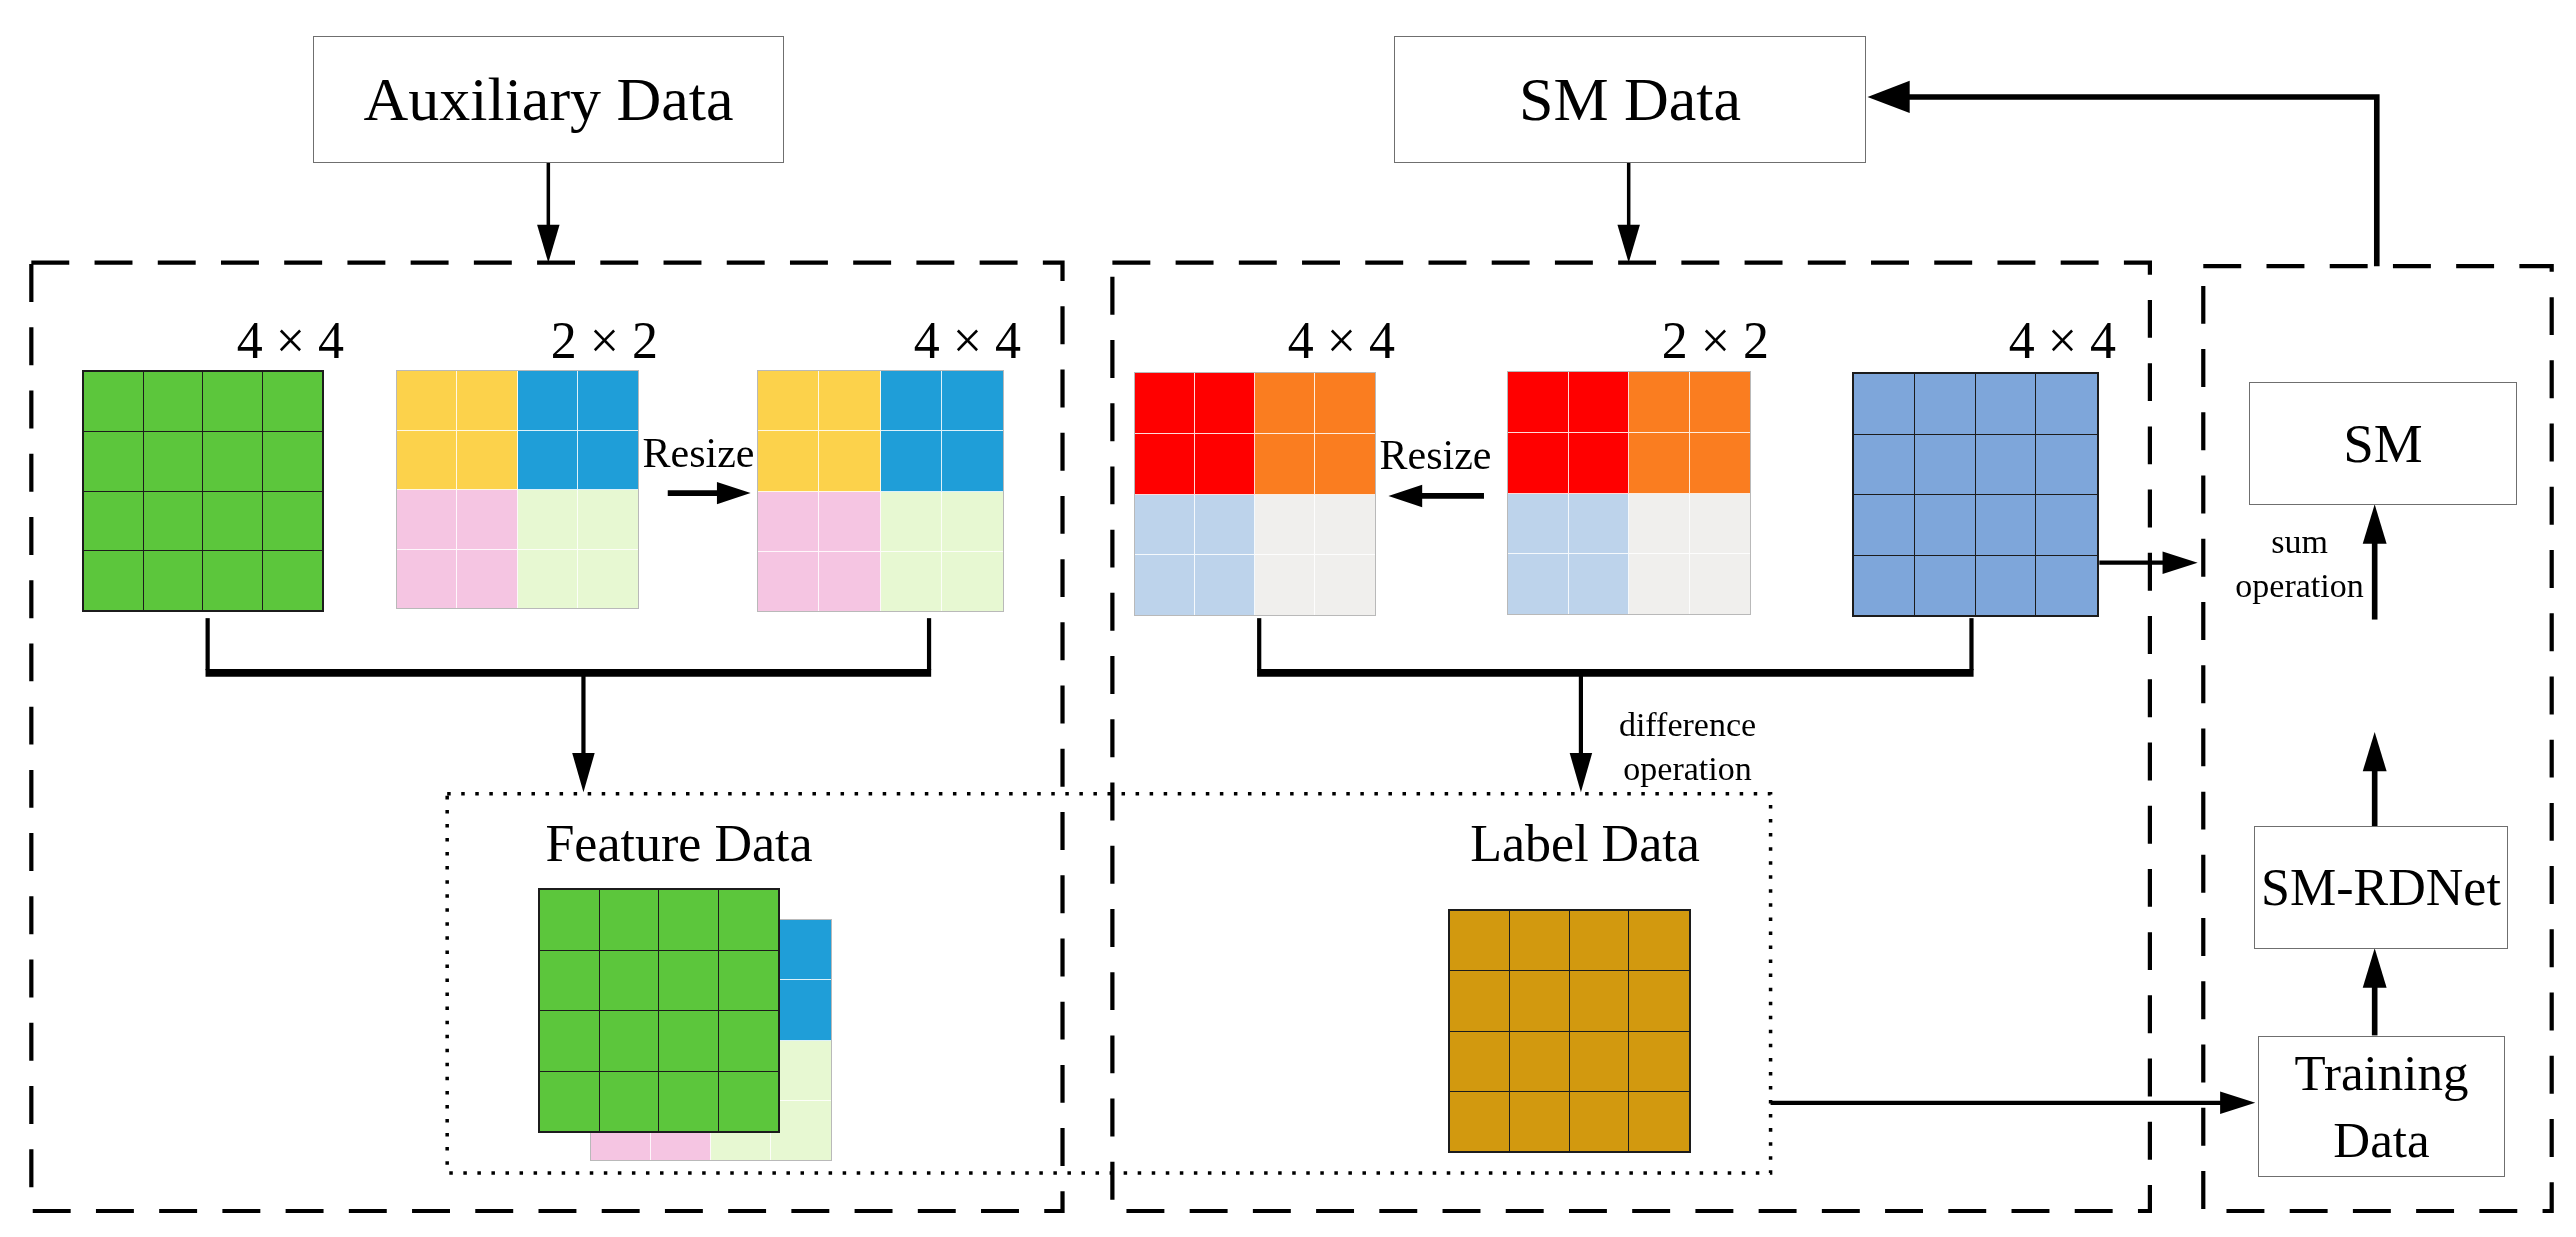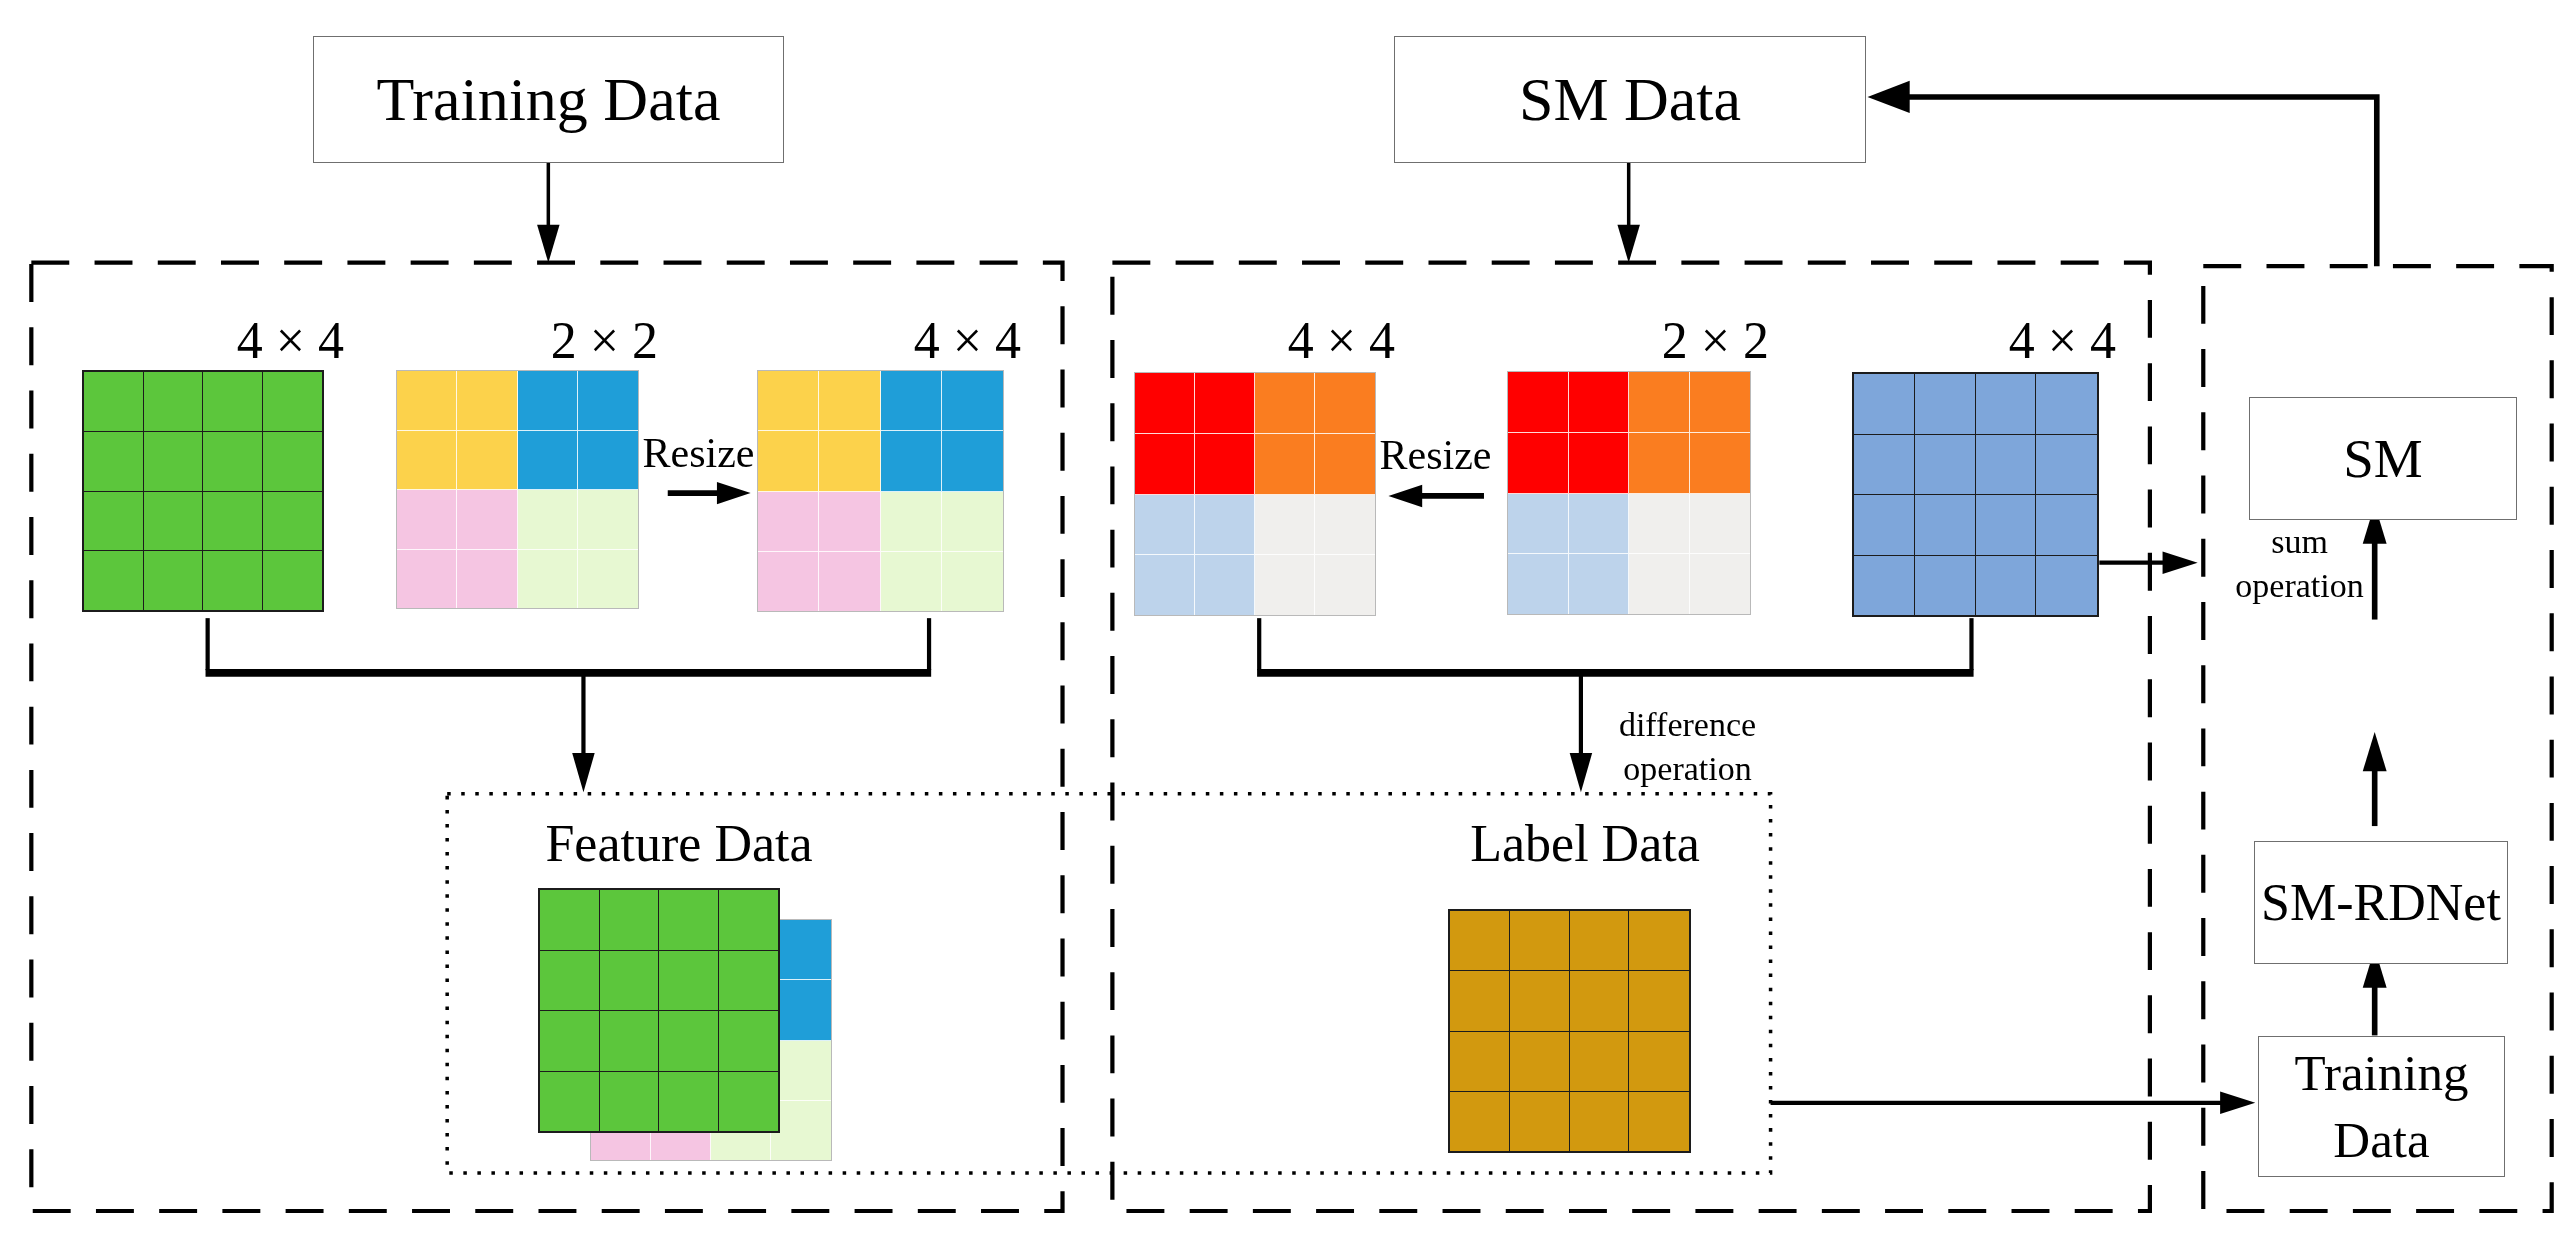--- a/index.html
+++ b/index.html
@@ -2,21 +2,21 @@
 <html style="font-size:11.2px"><head>
 <meta charset="utf-8">
 <style>
   html,body{margin:0;padding:0;background:#ffffff;}
   #canvas{position:relative;width:2576px;height:1237px;background:#ffffff;
           font-family:"Liberation Serif","DejaVu Serif",serif;color:#000;overflow:hidden;}
   #wires{position:absolute;left:0;top:0;width:2576px;height:1237px;z-index:1;}
   .box{position:absolute;background:#ffffff;border:1.8px solid #6f6f6f;
        display:flex;align-items:center;justify-content:center;text-align:center;z-index:3;}
   .box.big{font-size:62px;}
-  .box.side{font-size:55px;margin-top:15px;}
+  .box.side{font-size:55px;}
   .box.side2{font-size:51px;line-height:1.3;}
   .caption{position:absolute;width:281px;text-align:right;font-size:52px;z-index:2;}
   .flabel{position:absolute;text-align:center;font-size:52px;z-index:2;}
   .resize-label{position:absolute;width:155px;text-align:center;font-size:42px;z-index:2;}
   .op-label{position:absolute;width:183px;text-align:center;font-size:34px;line-height:1.28;z-index:2;}
   .grid{position:absolute;display:grid;z-index:2;box-sizing:border-box;}
   .grid.dark{border:2.1px solid #1c1c1c;}
   .grid.light{border:1.4px solid #b9b9b9;}
   .grid .cell{box-sizing:border-box;}
   .grid.dark .cell{border-right:1.8px solid #1c1c1c;border-bottom:1.8px solid #1c1c1c;}
@@ -98,21 +98,21 @@
       <polygon points="3380,1042 3363,1098 3397,1098"></polygon>
     </g>
 
     <g>
       <line x1="3380" y1="1474" x2="3380" y2="1402" stroke="#000" stroke-width="8"></line>
       <polygon points="3380,1350 3363,1406 3397,1406"></polygon>
     </g>
   </svg>
 
   <div class="box big" style="left:313px;top:36px;width:469px;height:125px;">
-    <span>Training Data</span>
+    <span>Auxiliary Data</span>
   </div>
   <div class="box big" style="left:1394px;top:36px;width:470px;height:125px;">
     <span>SM Data</span>
   </div>
 
   <div class="caption" style="left:63px;top:311px;">4 × 4</div>
   <div class="caption" style="left:377px;top:311px;">2 × 2</div>
   <div class="caption" style="left:740px;top:311px;">4 × 4</div>
 
   <div class="grid dark" style="left: 82px; top: 370px; width: 242px; height: 242px; grid-template-columns: repeat(4, 1fr);">

